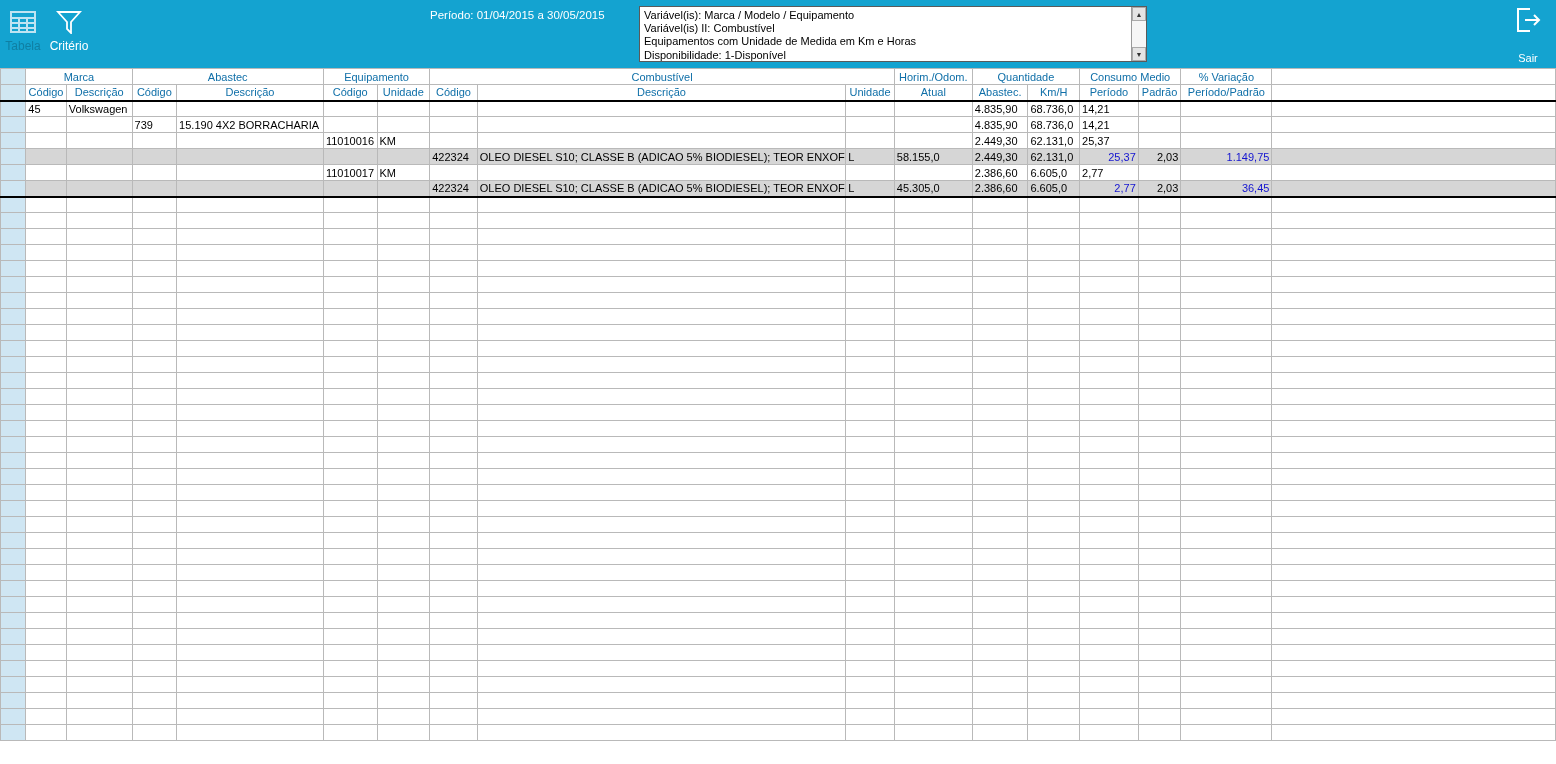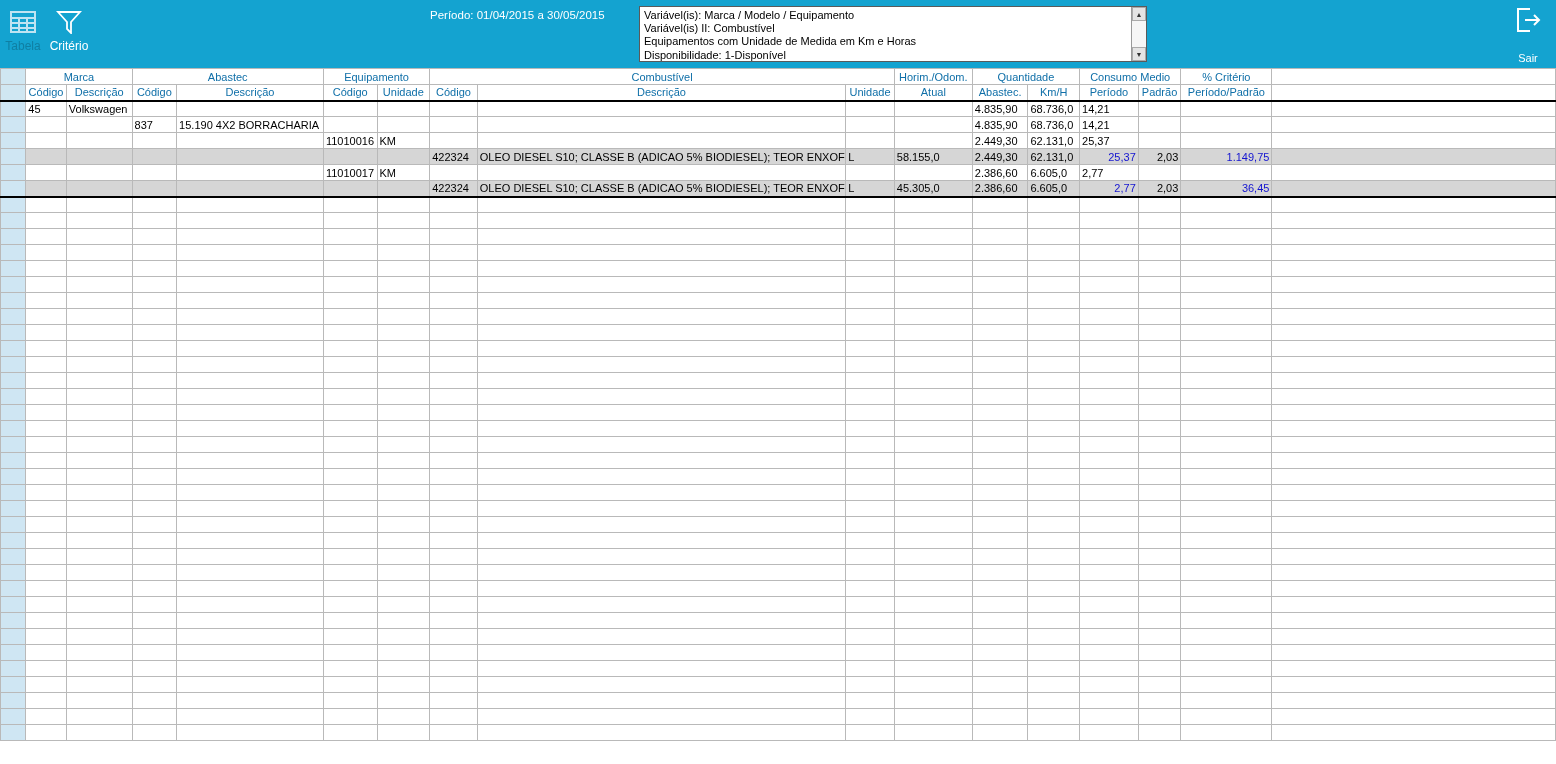--- a/index.html
+++ b/index.html
@@ -249,21 +249,21 @@
     <thead>
       <tr class="hdr1">
         <th class="rowsel"></th>
         <th colspan="2">Marca</th>
         <th colspan="2">Abastec</th>
         <th colspan="2">Equipamento</th>
         <th colspan="3">Combustível</th>
         <th>Horim./Odom.</th>
         <th colspan="2">Quantidade</th>
         <th colspan="2">Consumo Medio</th>
-        <th>% Critério</th>
+        <th>% Variação</th>
         <th></th>
       </tr>
       <tr class="hdr2">
         <th class="rowsel"></th>
         <th>Código</th>
         <th>Descrição</th>
         <th>Código</th>
         <th>Descrição</th>
         <th>Código</th>
         <th>Unidade</th>
@@ -296,21 +296,21 @@
           <td class="num">68.736,0</td>
           <td class="num">14,21</td>
           <td class="num"></td>
           <td class="num"></td>
           <td></td>
         </tr>
         <tr>
           <td class="sel"></td>
           <td class="num"></td>
           <td class="lft"></td>
-          <td class="num">837</td>
+          <td class="num">739</td>
           <td class="lft">15.190 4X2 BORRACHARIA</td>
           <td class="num"></td>
           <td class="lft"></td>
           <td class="num"></td>
           <td class="lft"></td>
           <td class="lft"></td>
           <td class="num"></td>
           <td class="num">4.835,90</td>
           <td class="num">68.736,0</td>
           <td class="num">14,21</td>

